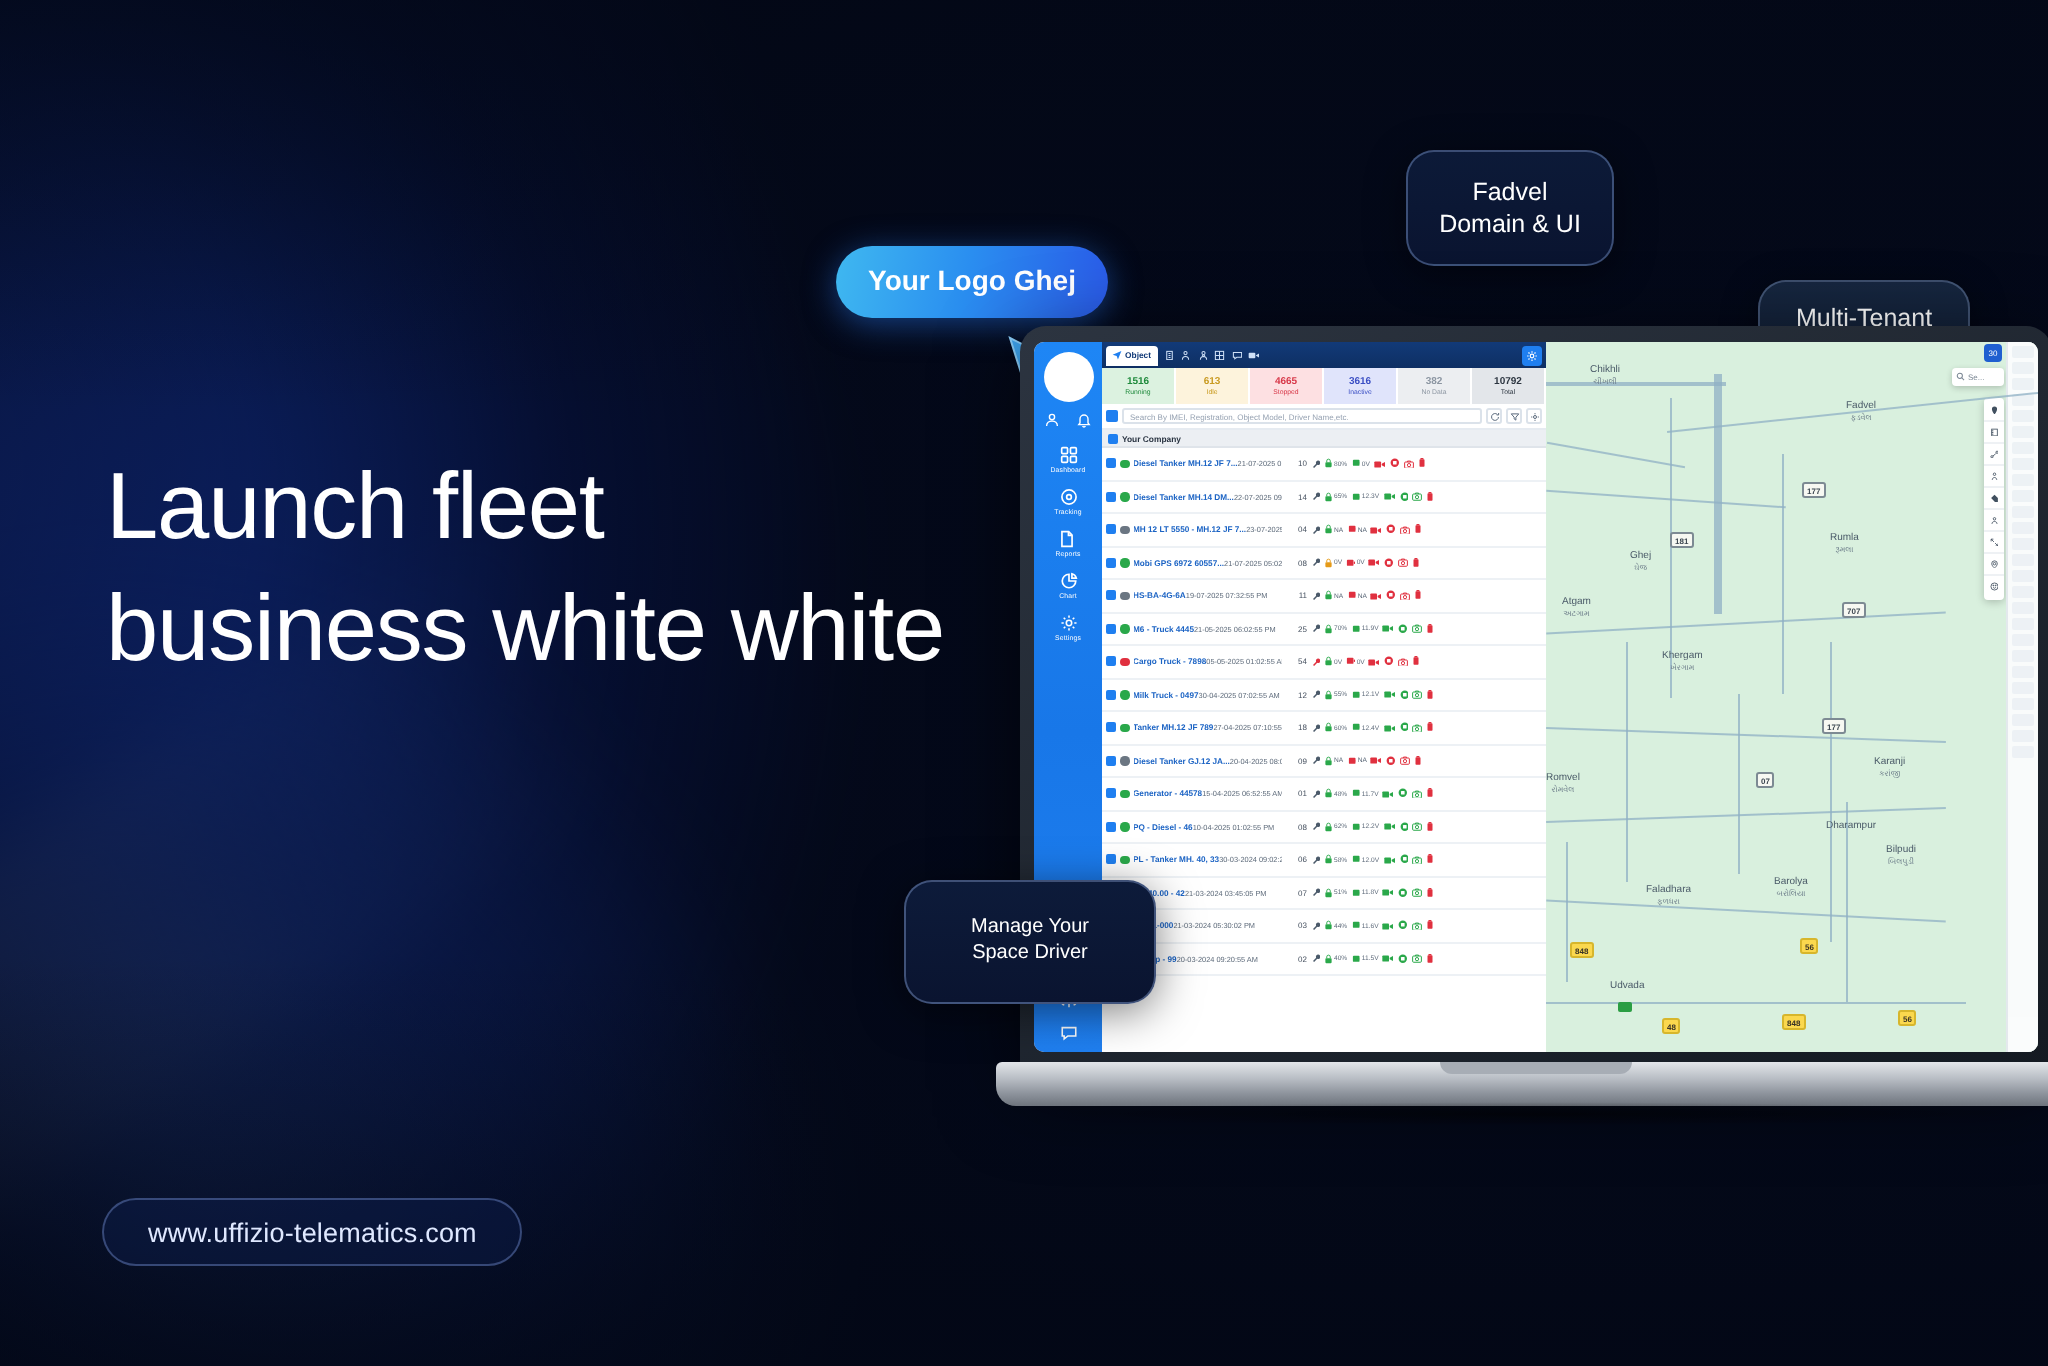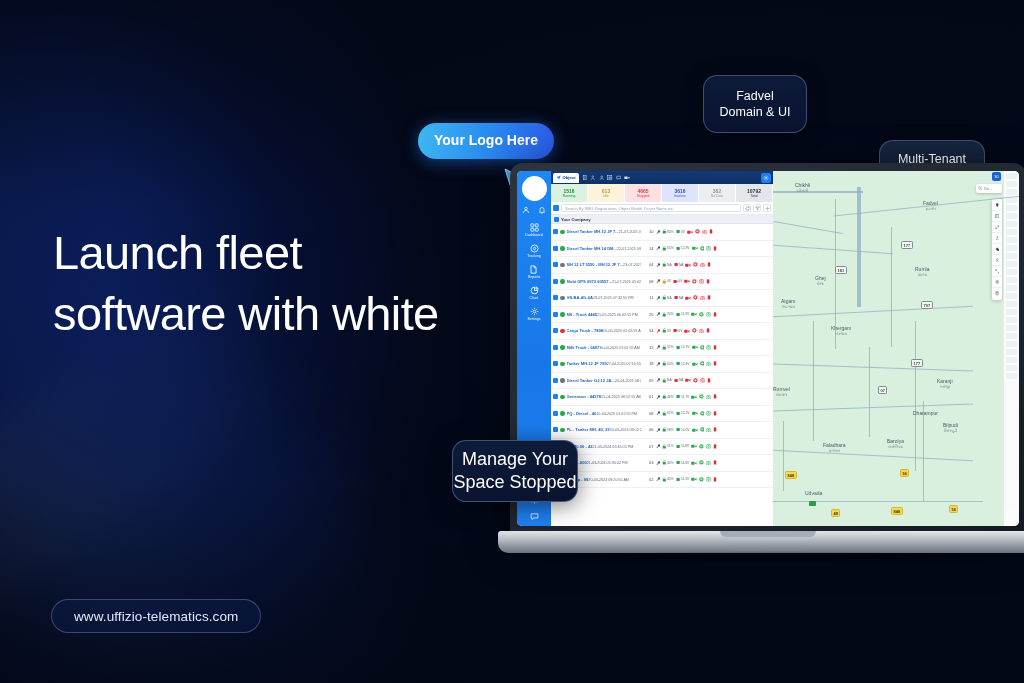--- a/index.html
+++ b/index.html
@@ -79,21 +79,21 @@
     background:linear-gradient(180deg,#16263f 0%,#101d33 100%);
     border:1px solid rgba(160,185,230,0.32);
     box-shadow:0 4px 18px rgba(0,0,0,0.4);
     font-size:12.5px;
   }
   #chip-manage {
     left:452px; top:440px; width:126px; height:62px;
     background:linear-gradient(180deg,#0d1b3a 0%,#0a1430 100%);
     border:1px solid rgba(150,178,235,0.38);
     box-shadow:0 4px 22px rgba(0,0,0,0.5);
-    font-size:18px; z-index:40;
+    font-size:10px; z-index:40;
   }
 
   
   #laptop { position:absolute; left:498px; top:163px; width:540px; height:400px; z-index:10; }
   #lid {
     position:absolute; left:12px; top:0; width:516px; height:373px;
     background:linear-gradient(150deg,#2c3440,#141a22);
     border-radius:13px 13px 4px 4px; padding:8px 7px 10px 7px;
     box-shadow:0 10px 40px rgba(0,0,0,0.6);
   }
@@ -224,29 +224,29 @@
 <div id="bg">
   <div class="glow-a"></div>
   <div class="glow-b"></div>
   <div class="streak"></div>
   <div class="vig"></div>
   <div class="topfade"></div>
 </div>
 
 <h1 id="headline">
   <span class="ln">Launch fleet</span>
-  <span class="ln">software with white</span>
+  <span class="ln">business white white</span>
 </h1>
 
 <div id="url-pill">
   <span>www.uffizio-telematics.com</span>
 </div>
 
 <div class="chip" id="chip-logo">
-  <span>Your Logo Here</span>
+  <span>Your Logo Ghej</span>
 </div>
 <svg id="chip-cursor" viewBox="0 0 20 22">
   <path d="M2 1 L18 9 L10 11 L8 20 Z" fill="#3fa8f5" stroke="#8fd3ff" stroke-width="1"></path>
 </svg>
 
 <div class="chip" id="chip-custom">
   <div>
     <div>Fadvel</div>
     <div>Domain &amp; UI</div>
   </div>
@@ -255,21 +255,21 @@
 <div class="chip" id="chip-multi">
   <div>
     <div>Multi-Tenant</div>
     <div>Control</div>
   </div>
 </div>
 
 <div class="chip" id="chip-manage">
   <div>
     <div>Manage Your</div>
-    <div>Space Stopped</div>
+    <div>Space Driver</div>
   </div>
 </div>
 
 <div id="laptop">
   <div id="lid">
     <div id="screen">
 
       <div id="app">
 
         <nav id="sidebar">

